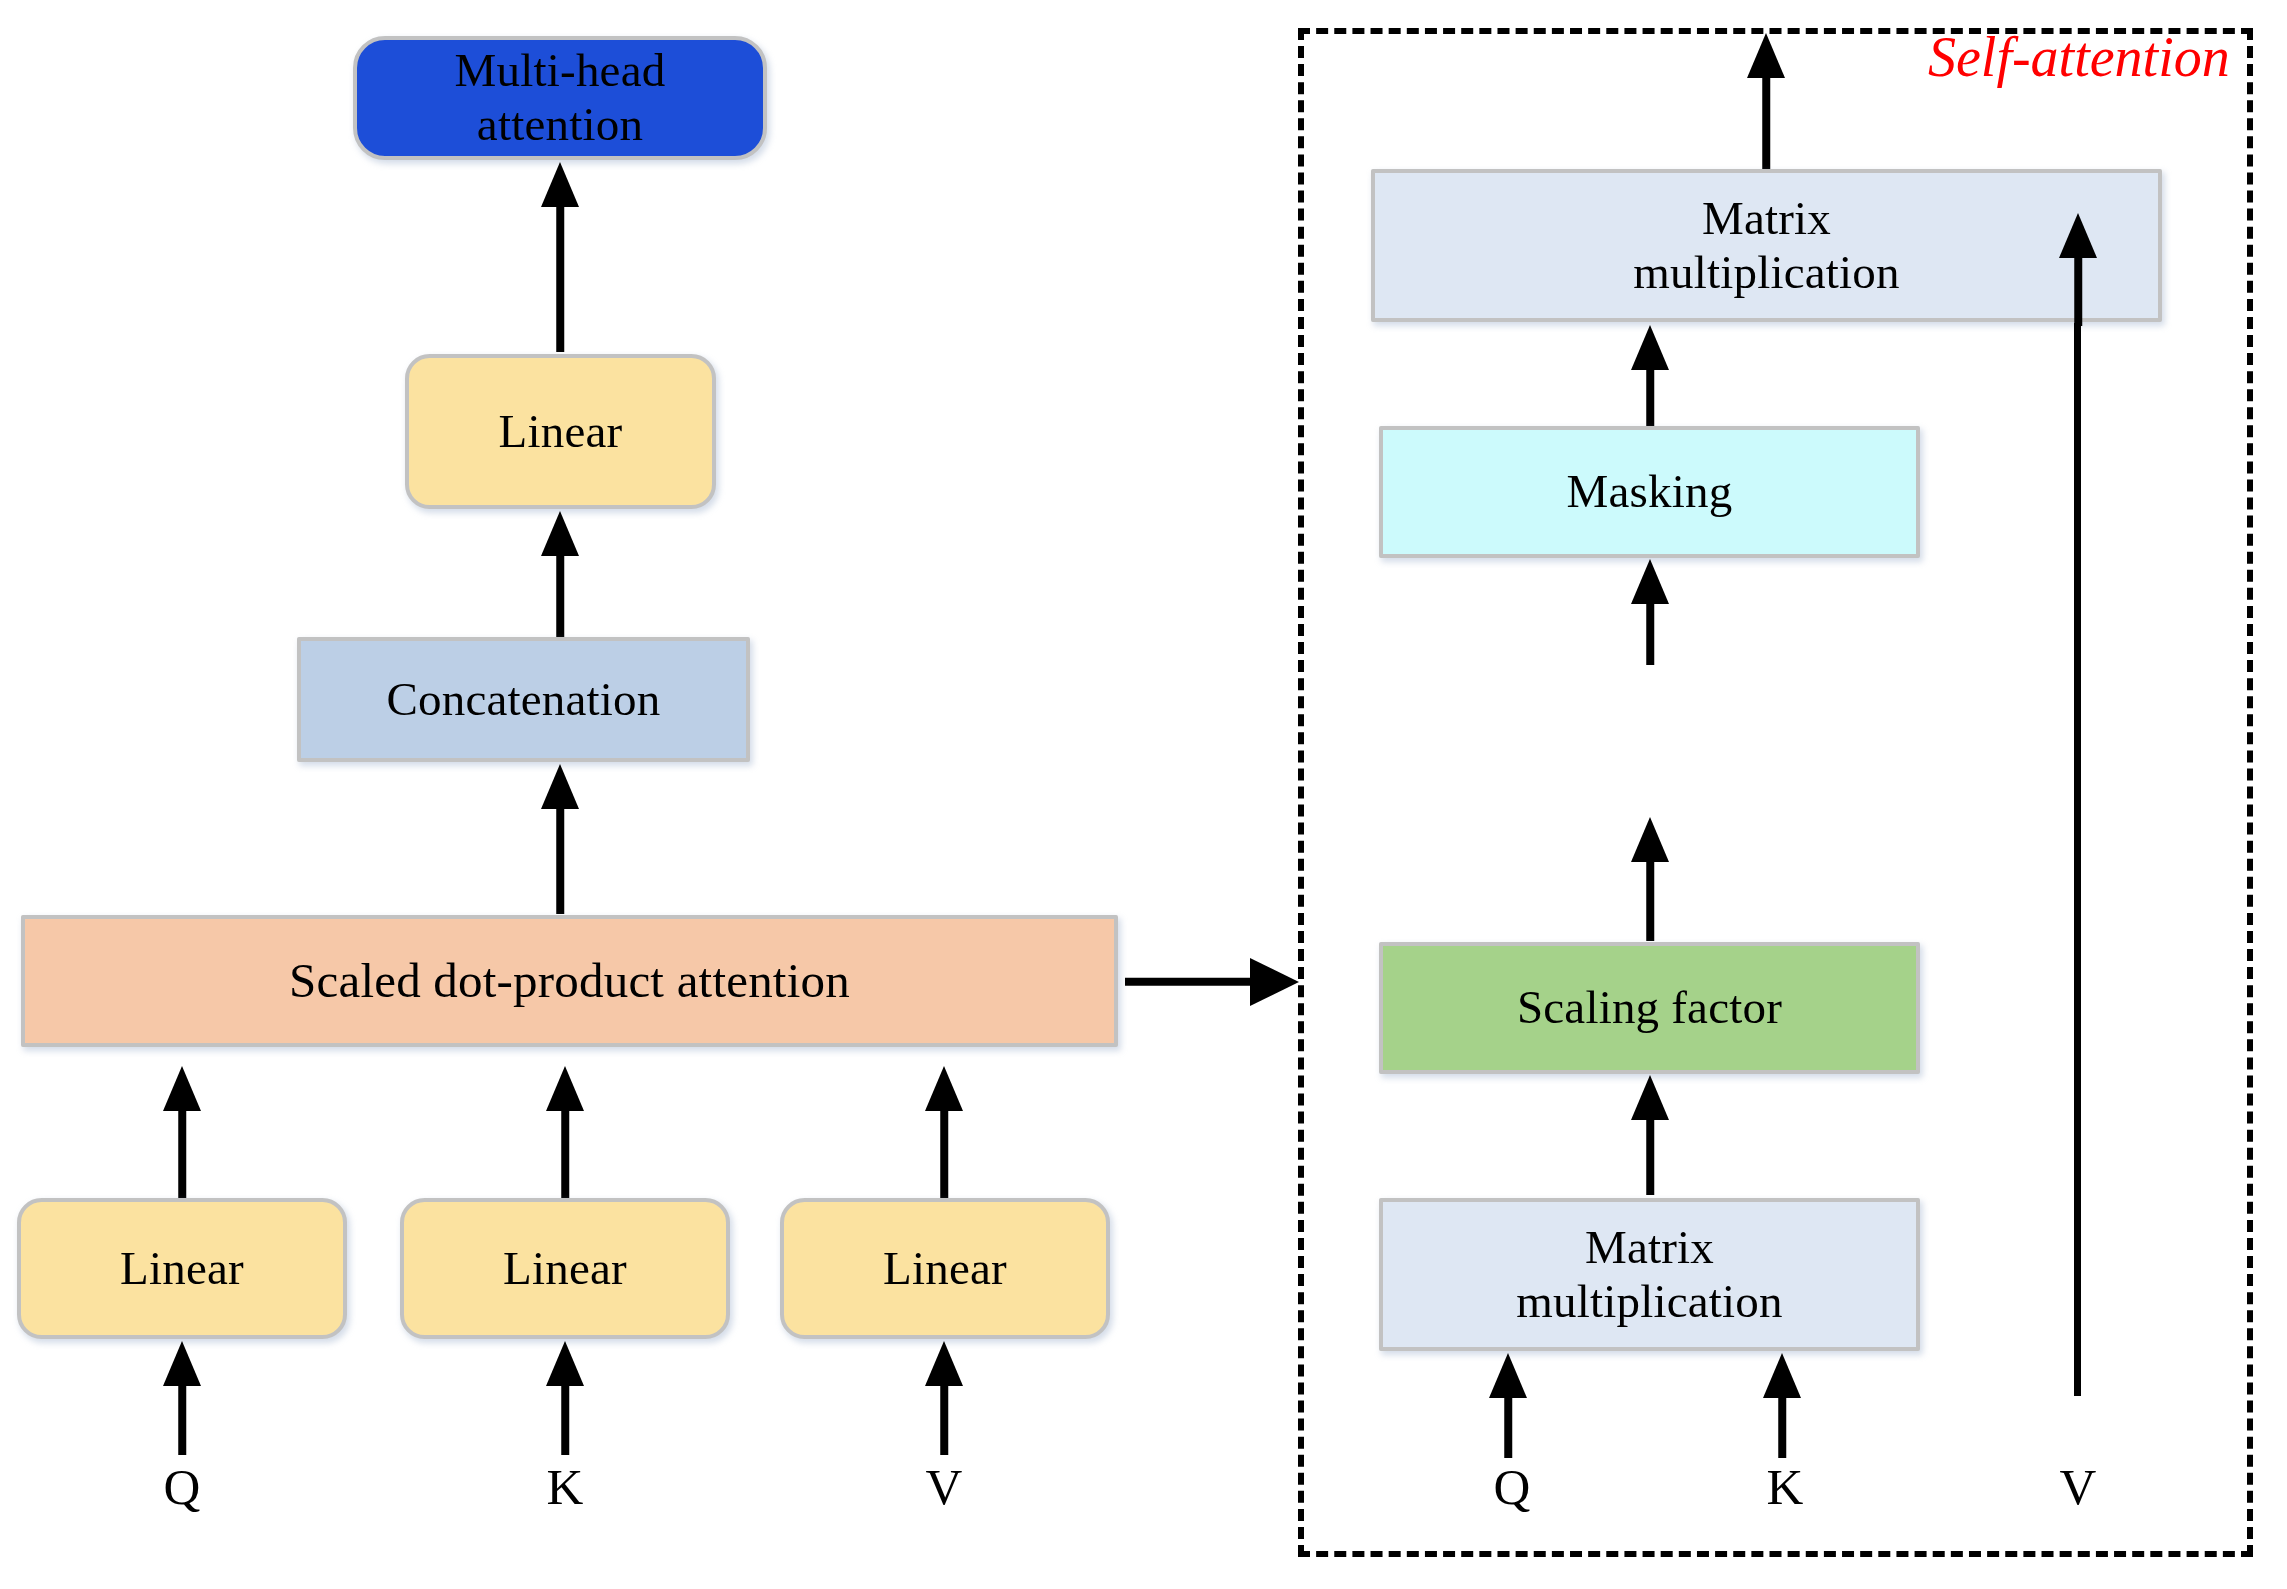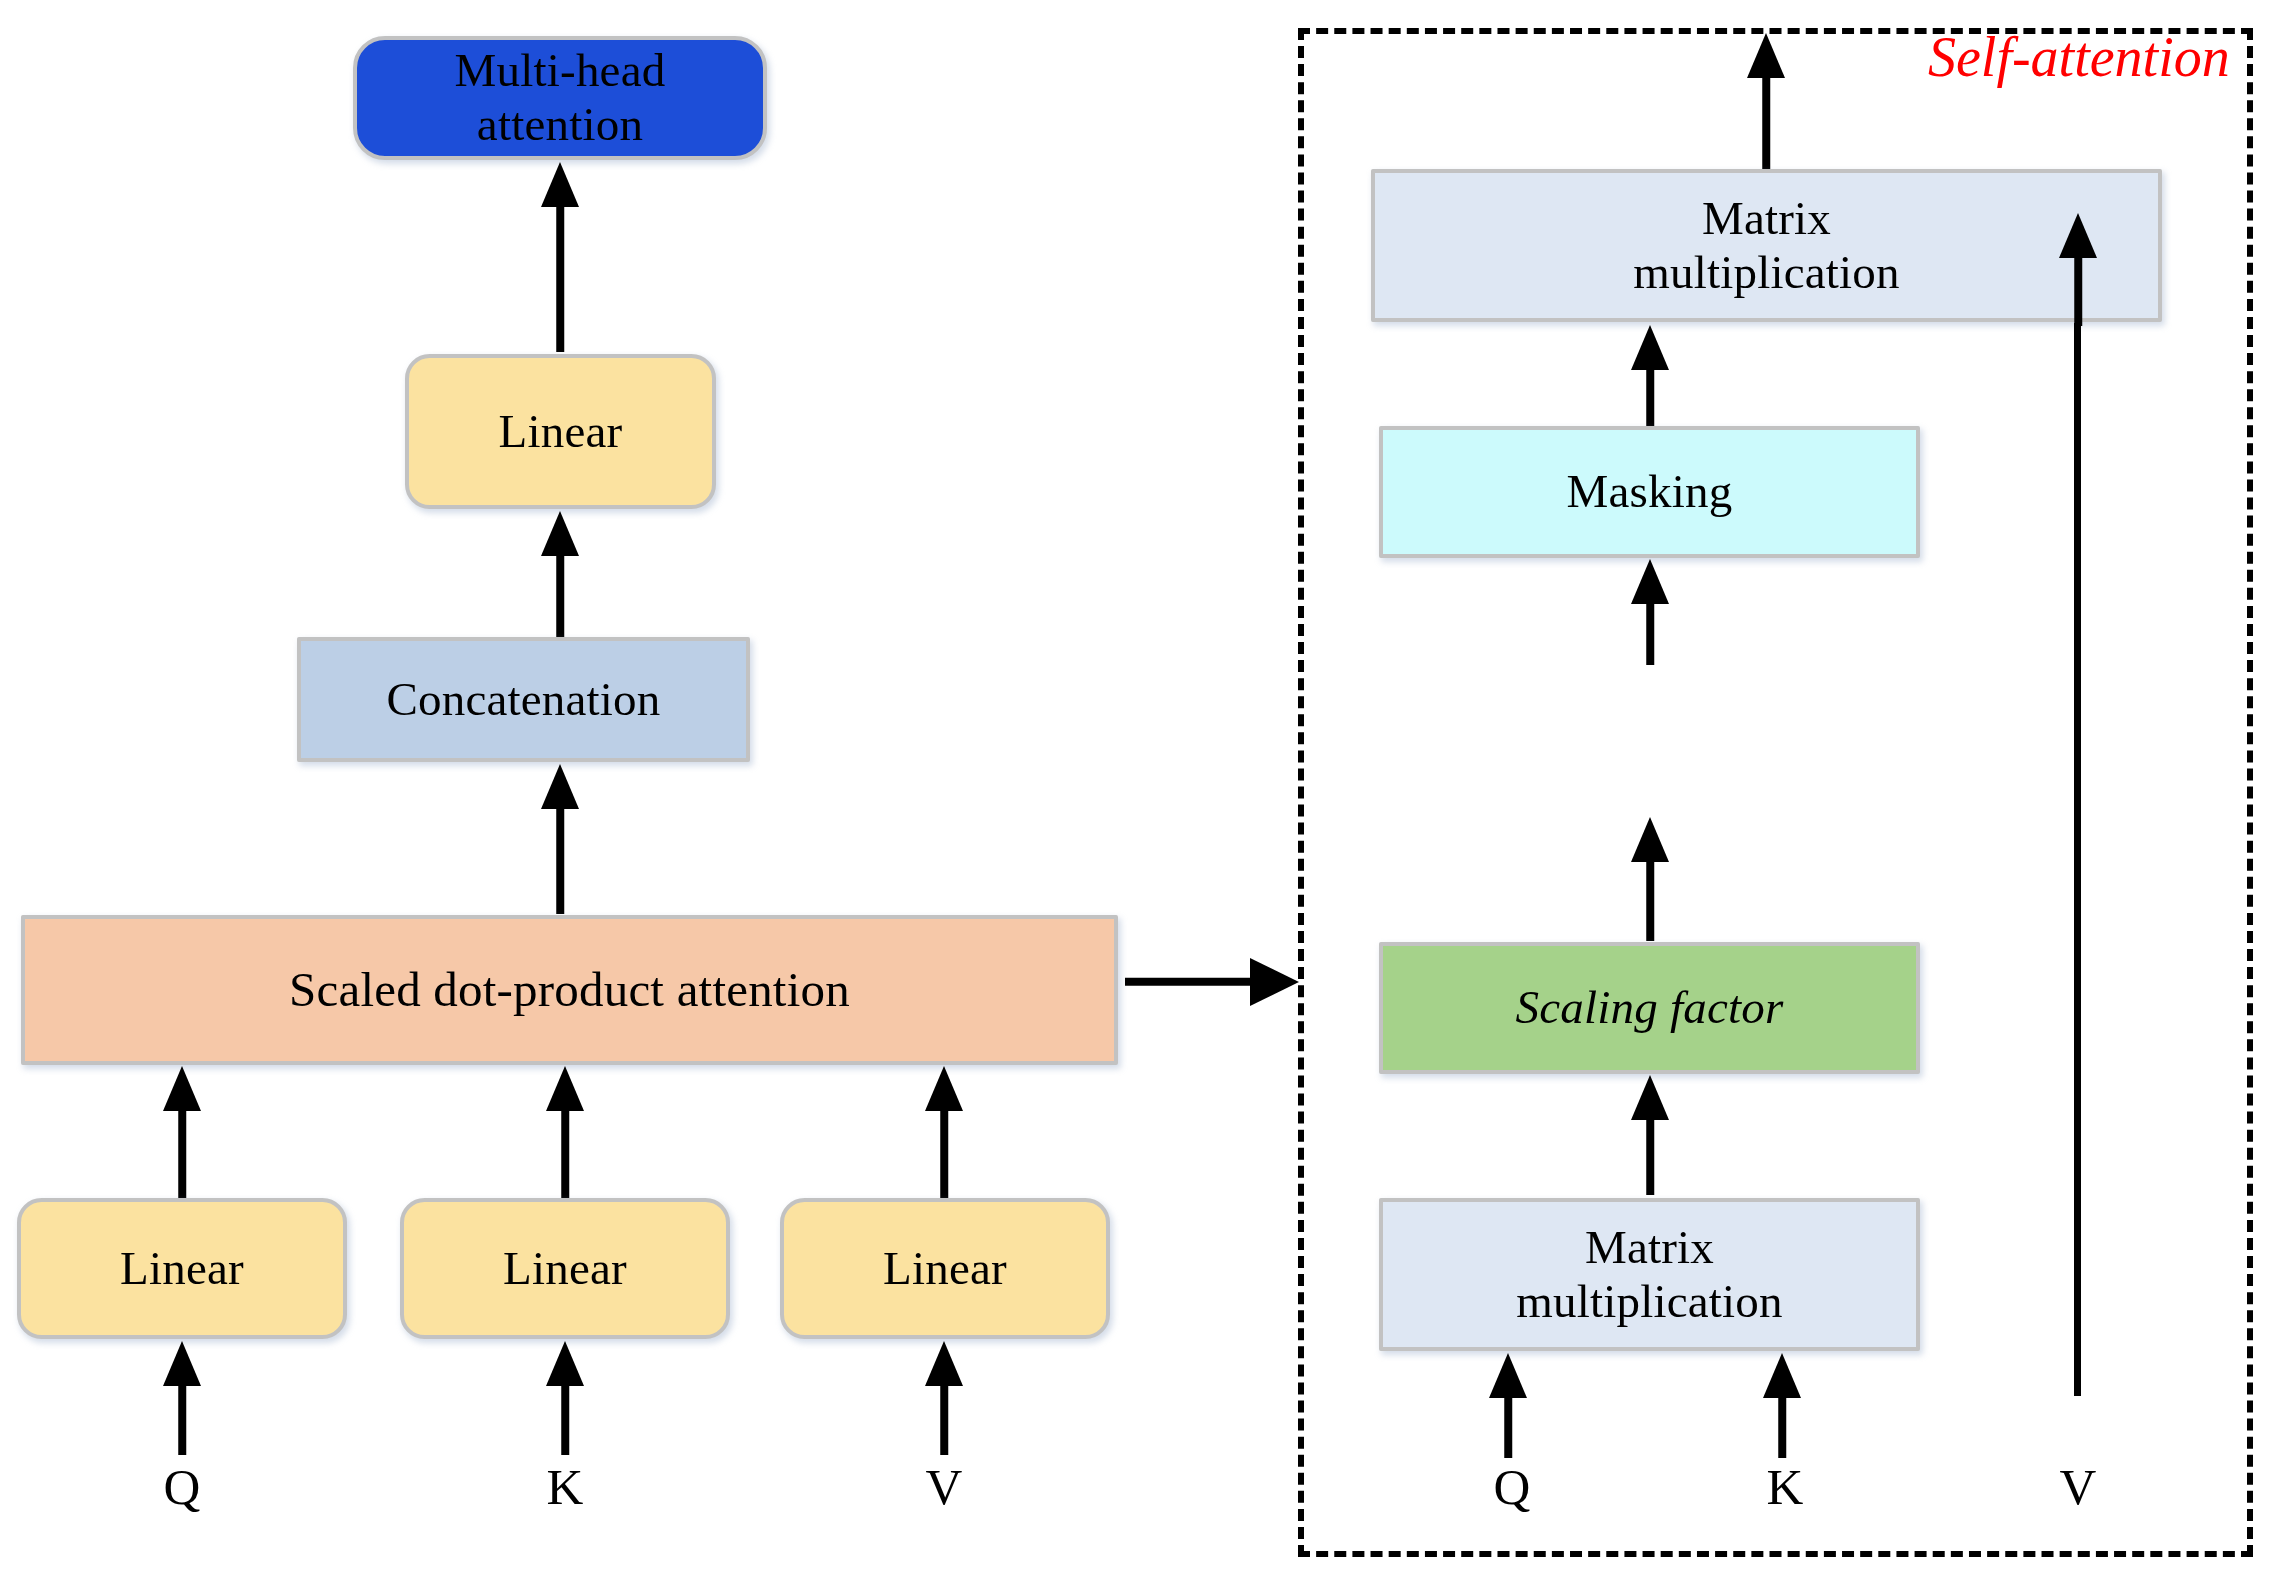--- a/index.html
+++ b/index.html
@@ -145,21 +145,21 @@
 
   <div class="node sharp" style="left:297px; top:637px; width:453px; height:125px; background:#BCCFE6; font-size:47px;">
     <span class="lbl">Concatenation</span>
   </div>
 
   <div class="varrow" style="left:560px; top:764px; height:151px;">
     <div class="head"></div>
     <div class="shaft" style="top:41px; height:109px;"></div>
   </div>
 
-  <div class="node sharp" style="left:21px; top:915px; width:1097px; height:150px; background:#F6C8A8; font-size:49px;">
+  <div class="node sharp" style="left:21px; top:915px; width:1097px; height:132px; background:#F6C8A8; font-size:49px;">
     <span class="lbl">Scaled dot-product attention</span>
   </div>
 
   <div class="varrow" style="left:182px; top:1066px; height:134px;">
     <div class="head"></div>
     <div class="shaft" style="top:41px; height:92px;"></div>
   </div>
   <div class="varrow" style="left:565px; top:1066px; height:134px;">
     <div class="head"></div>
     <div class="shaft" style="top:41px; height:92px;"></div>
@@ -238,21 +238,21 @@
     <div class="head"></div>
     <div class="shaft" style="top:41px; height:65px;"></div>
   </div>
 
 
   <div class="varrow" style="left:1650px; top:817px; height:124px;">
     <div class="head"></div>
     <div class="shaft" style="top:41px; height:83px;"></div>
   </div>
 
-  <div class="node sharp" style="left:1379px; top:942px; width:541px; height:132px; background:#A5D28A; font-size:47px;font-style:italic;">
+  <div class="node sharp" style="left:1379px; top:942px; width:541px; height:132px; background:#A5D28A; font-size:47px;">
     <span class="lbl">Scaling factor</span>
   </div>
 
   <div class="varrow" style="left:1650px; top:1075px; height:121px;">
     <div class="head"></div>
     <div class="shaft" style="top:41px; height:79px;"></div>
   </div>
 
   <div class="node sharp" style="left:1379px; top:1198px; width:541px; height:153px; background:#DEE7F3; font-size:47px;">
     <span class="lbl">

